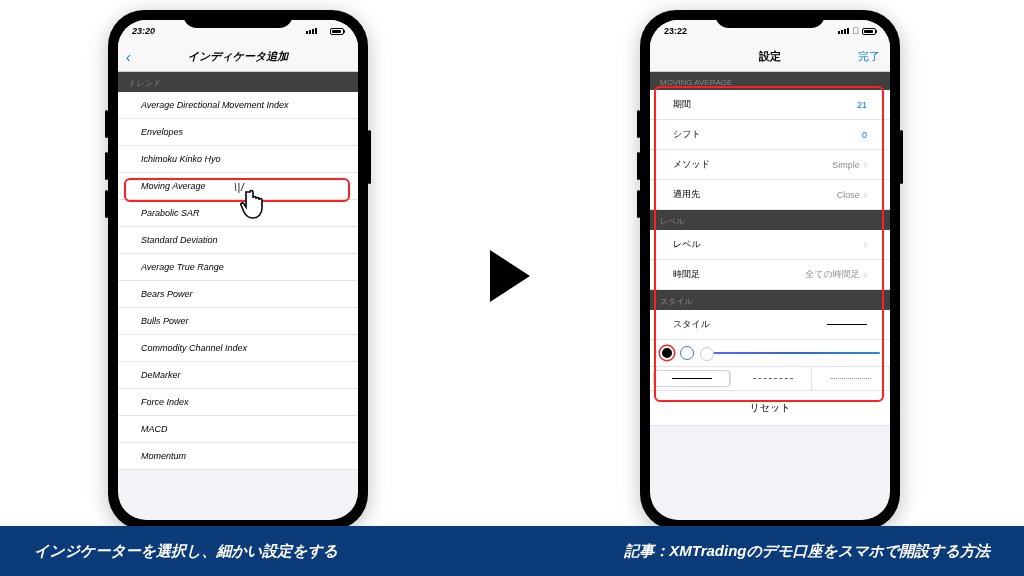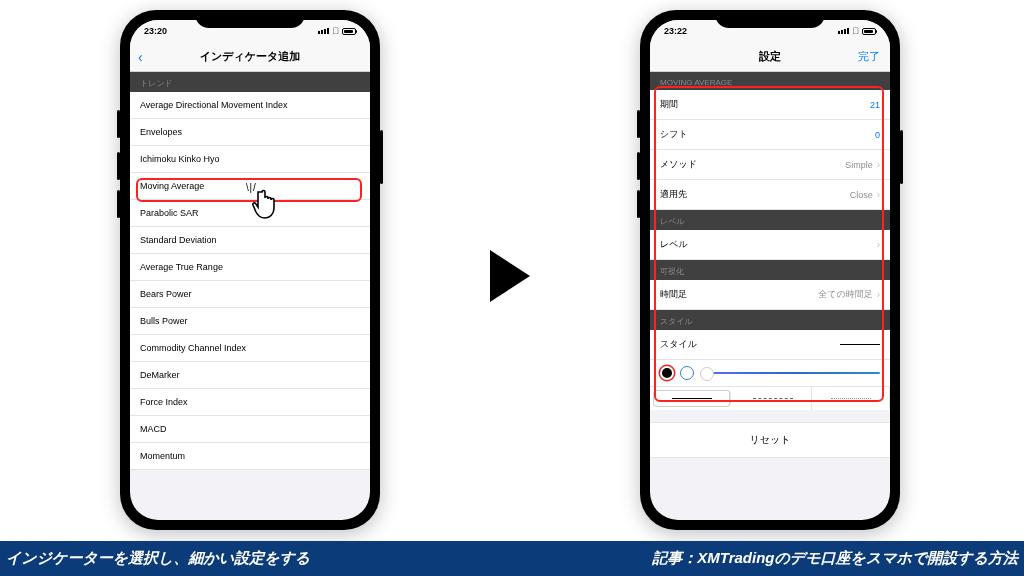--- a/index.html
+++ b/index.html
@@ -69,21 +69,21 @@
   }
   .nav-left { position:absolute; left:8px; color:#007aff; font-size:14px; font-weight:400; }
   .nav-right { position:absolute; right:10px; color:#007aff; font-size:11px; font-weight:400;}
 
   .list { background:#fff; }
   .section-hdr {
     font-size:8px; color:#8a8a8e; padding: 6px 10px 3px; background:#404040;
     text-transform:none;
   }
   .row {
-    padding: 8px 10px; border-bottom:0.5px solid #e3e3e6; background:#fff;
+    padding: 8px 23px; border-bottom:0.5px solid #e3e3e6; background:#fff;
     font-size:9px; display:flex; align-items:center; justify-content:space-between;
     min-height: 26px;
   }
   .row .val { color:#8e8e93; font-size:9px; display:flex; align-items:center; gap:4px;}
   .row .val.blue { color:#007aff; }
   .chev { color:#c7c7cc; font-size:10px; }
 
   .highlight-box {
     position:absolute; border:2px solid #ff2020; border-radius:6px;
     pointer-events:none;
@@ -129,38 +129,38 @@
     flex:1; padding:8px 4px; text-align:center; font-size:8px; color:#333;
     border-right:0.5px solid #e3e3e6;
     display:flex;align-items:center;justify-content:center;
   }
   .line-styles div:first-child{ background:#fff; box-shadow: inset 0 0 0 1px #d0d0d4; border-radius:4px; margin:3px; }
   .line-solid { width:40px; border-top:1.5px solid #000; }
   .line-dash { width:40px; border-top:1.5px dashed #666; }
   .line-dot { width:40px; border-top:1.5px dotted #999; }
 
   .reset-row {
-    text-align:center; padding:10px; font-size:10px; background:#fff; margin-top:12px;
+    text-align:center; padding:10px; font-size:10px; background:#fff; margin-top:0;
     border-top:0.5px solid #e3e3e6; border-bottom:0.5px solid #e3e3e6;
   }
 
   
   .footer {
-    position:absolute; left:0; right:0; bottom:0; height:35px;
+    position:absolute; left:0; right:0; bottom:0; height:50px;
     background:#0b3b78; color:#fff;
     display:flex; align-items:center; justify-content:space-between;
-    padding: 0 6px; font-size:15px; font-weight:700; font-style:italic;
+    padding: 0 34px; font-size:15px; font-weight:700; font-style:italic;
   }
 </style>
 </head>
 <body>
 
 <div class="canvas">
 
-  <div class="phone" style="left:120px; top:10px;">
+  <div class="phone" style="left:108px; top:10px;font-style:italic;">
     <div class="notch"></div>
     <div class="screen">
       <div class="statusbar">
         <span>23:20</span>
         <div class="status-icons">
           <span class="sig">
               <span></span>
               <span></span>
               <span></span>
               <span></span>
@@ -283,21 +283,20 @@
       </div>
 
       <div class="section-hdr">レベル</div>
       <div class="row">
         <span>レベル</span>
         <span class="val">
             <span class="chev">›</span>
           </span>
       </div>
 
-      <div class="section-hdr">可視化</div>
       <div class="row">
         <span>時間足</span>
         <span class="val">
             <span>全ての時間足</span>
             <span class="chev">›</span>
           </span>
       </div>
 
       <div class="section-hdr">スタイル</div>
       <div class="row">

